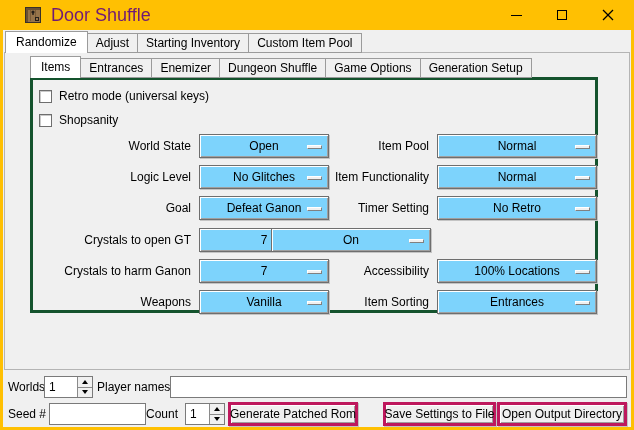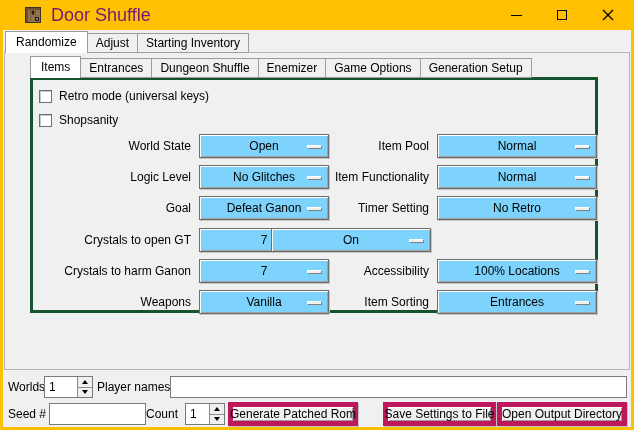--- a/index.html
+++ b/index.html
@@ -77,21 +77,21 @@
   .spin-val { position:absolute; left:4px; top:3px; }
   .spin-btns { position:absolute; right:0; top:0; bottom:0; width:15px;
                border-left:1px solid #8a8a8a; display:flex; flex-direction:column; }
   .spin-up, .spin-down { flex:1; background:#f0f0f0; display:flex;
                align-items:center; justify-content:center; cursor:default; }
   .spin-up { border-bottom:1px solid #8a8a8a; }
   .tri-up { width:0; height:0; border-left:3px solid transparent; border-right:3px solid transparent; border-bottom:4px solid #000; }
   .tri-down { width:0; height:0; border-left:3px solid transparent; border-right:3px solid transparent; border-top:4px solid #000; }
   .btn {
     position:absolute; height:24px; background:#f0f0f0;
-    border:5px solid #be185d;
+    border:3px solid #be185d;
     box-shadow: inset 1px 1px 0 #ffffff, inset -1px -1px 0 #9f9f9f, 1px 1px 0 #c4c4c4;
     display:flex; align-items:center; justify-content:center; white-space:nowrap; cursor:default;
   }
 </style>
 </head>
 <body>
 
 <div class="window">
 
   <div class="titlebar">
@@ -125,20 +125,21 @@
   </div>
 
   <div class="content">
 
     <div class="outer-pane"></div>
 
     <div class="tab-row tab-row-main">
       <div class="tab active">Randomize</div>
       <div class="tab">Adjust</div>
       <div class="tab">Starting Inventory</div>
+      <div class="tab">Custom Item Pool</div>
     </div>
 
     <div class="inner-pane">
 
       <div class="chk-row" style="top:8px">
         <div class="chk-box"></div>
         <span class="chk-label">Retro mode (universal keys)</span>
       </div>
       <div class="chk-row" style="top:32px">
         <div class="chk-box"></div>
@@ -228,22 +229,22 @@
           <span>Entrances</span>
           <span class="om-ind"></span>
         </div>
       </div>
 
     </div>
 
     <div class="tab-row tab-row-sub">
       <div class="tab active">Items</div>
       <div class="tab">Entrances</div>
+      <div class="tab">Enemizer</div>
       <div class="tab">Dungeon Shuffle</div>
-      <div class="tab">Enemizer</div>
       <div class="tab">Game Options</div>
       <div class="tab">Generation Setup</div>
     </div>
 
     <span class="b-label" style="left:5px; top:346px">Worlds</span>
     <div class="spin" style="left:41px; top:346px; width:49px">
       <span class="spin-val">1</span>
       <div class="spin-btns">
         <div class="spin-up">
             <i class="tri-up"></i>

